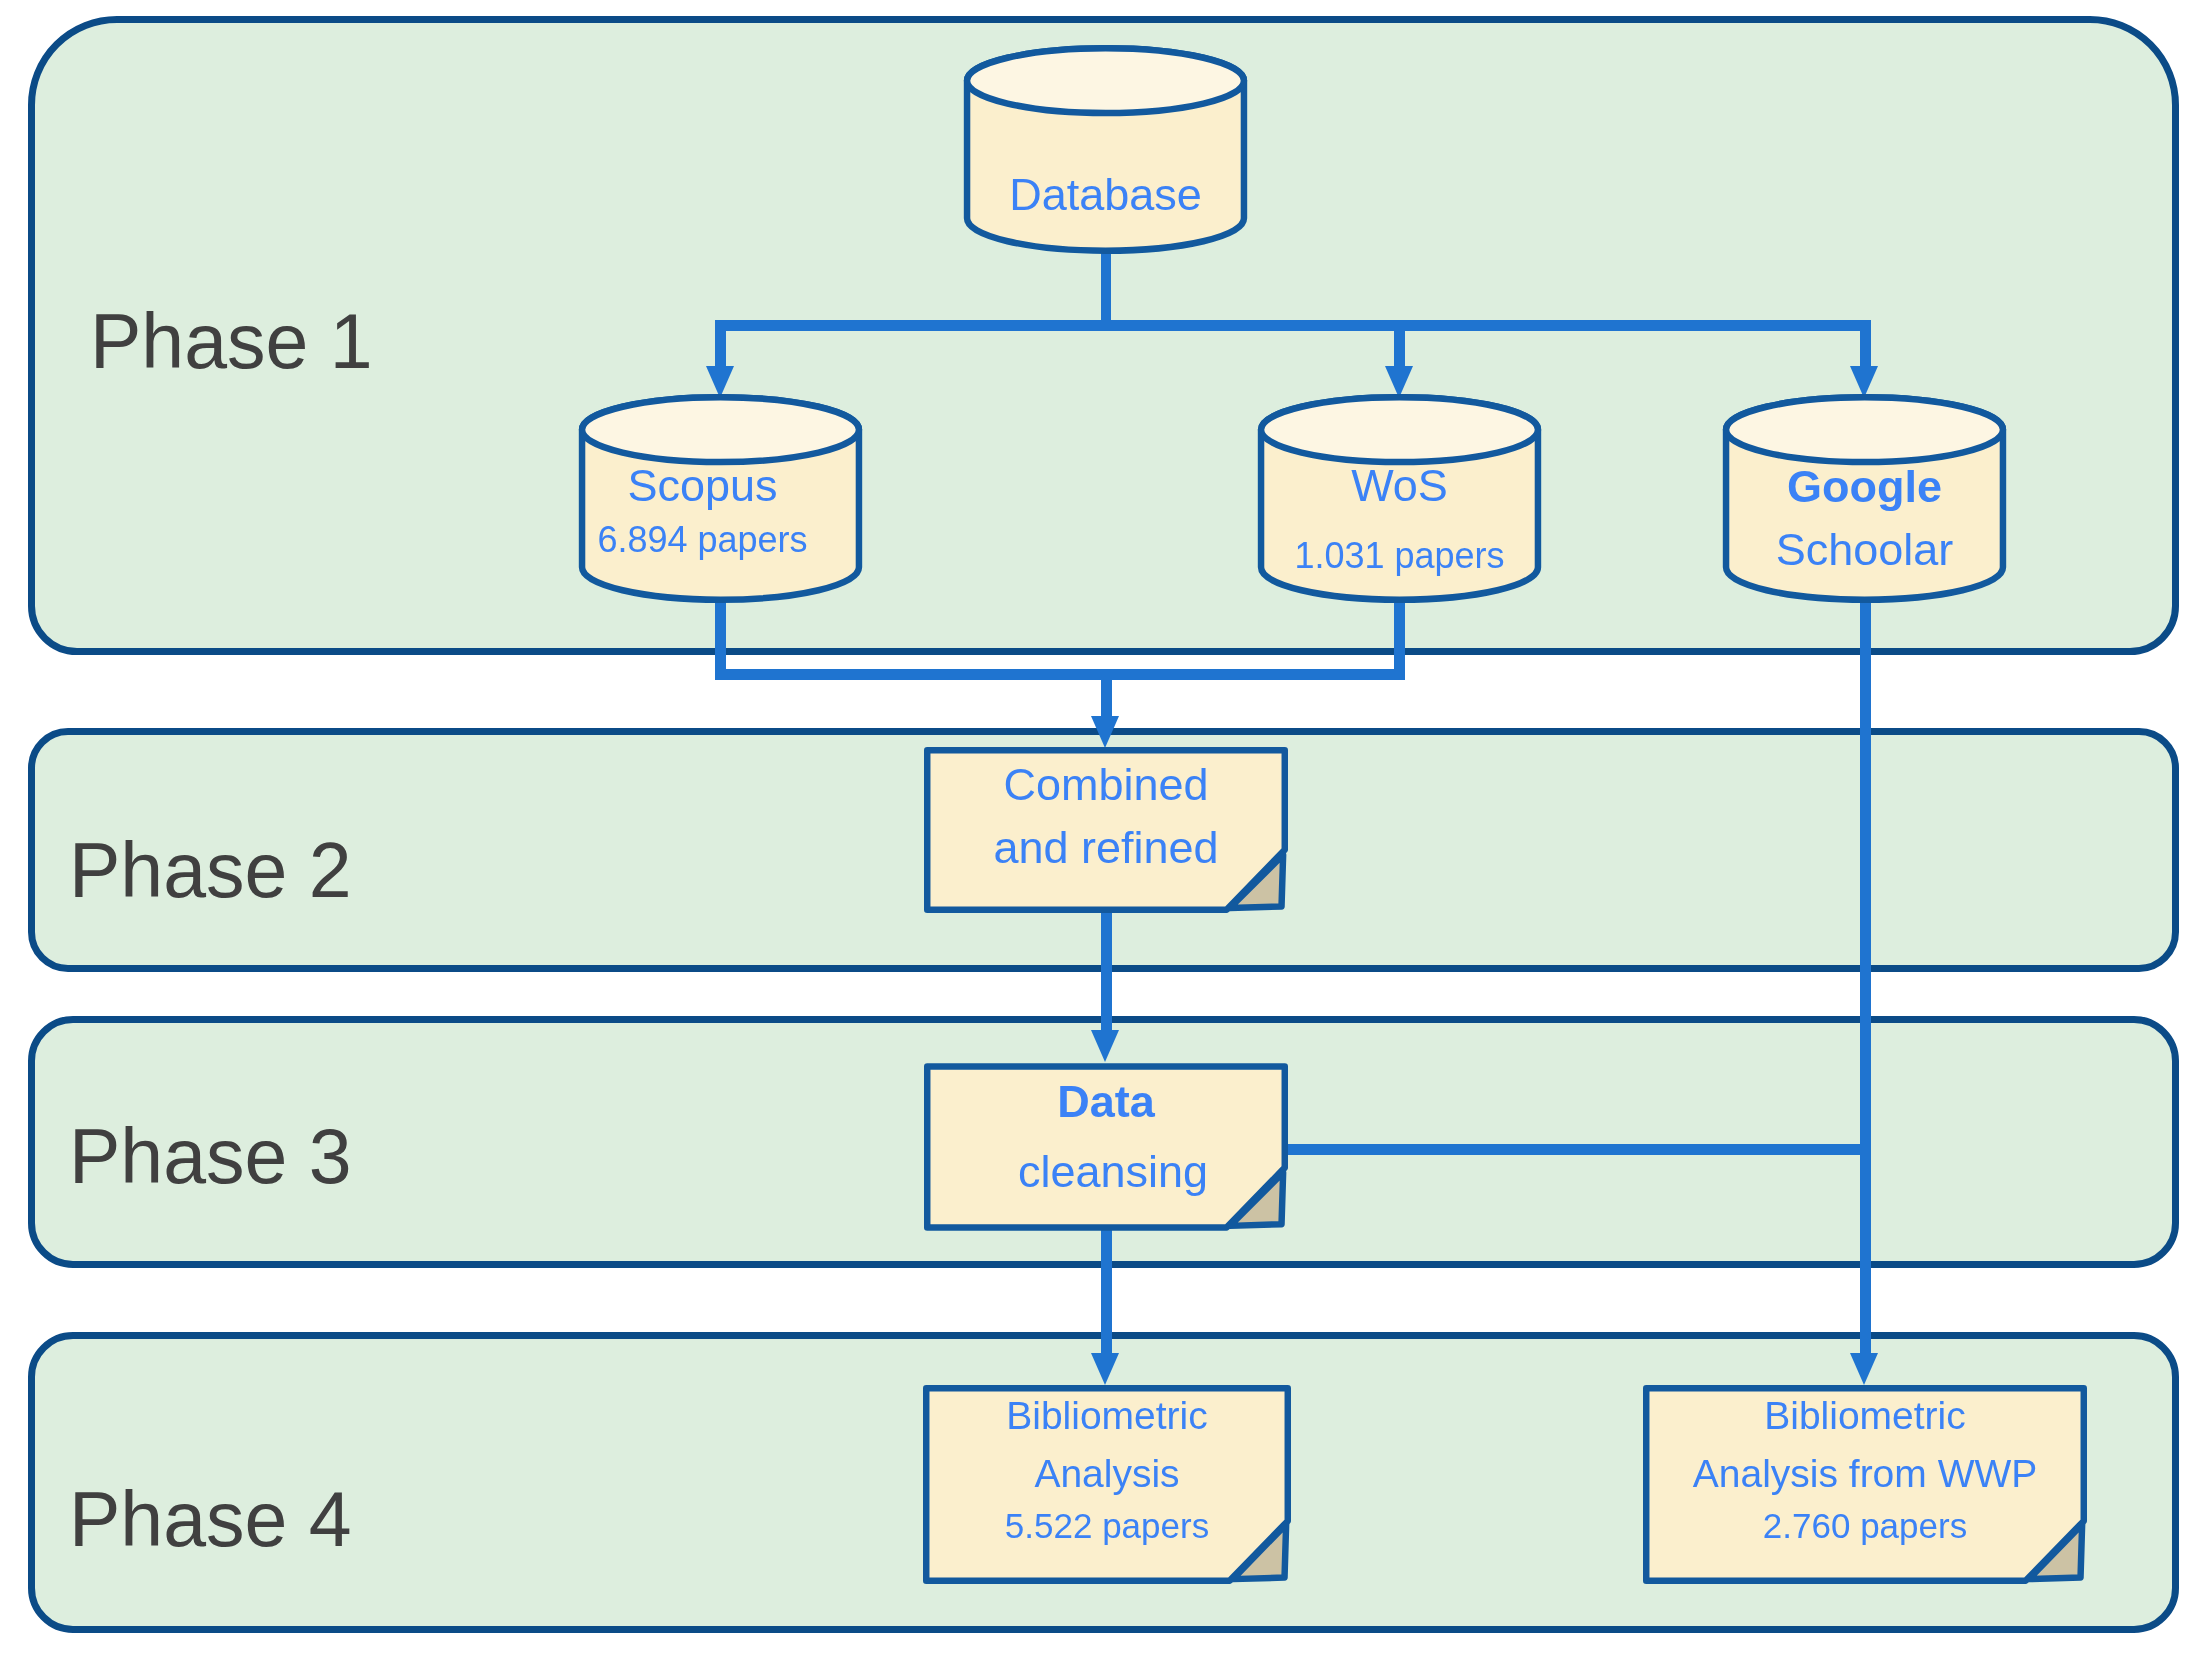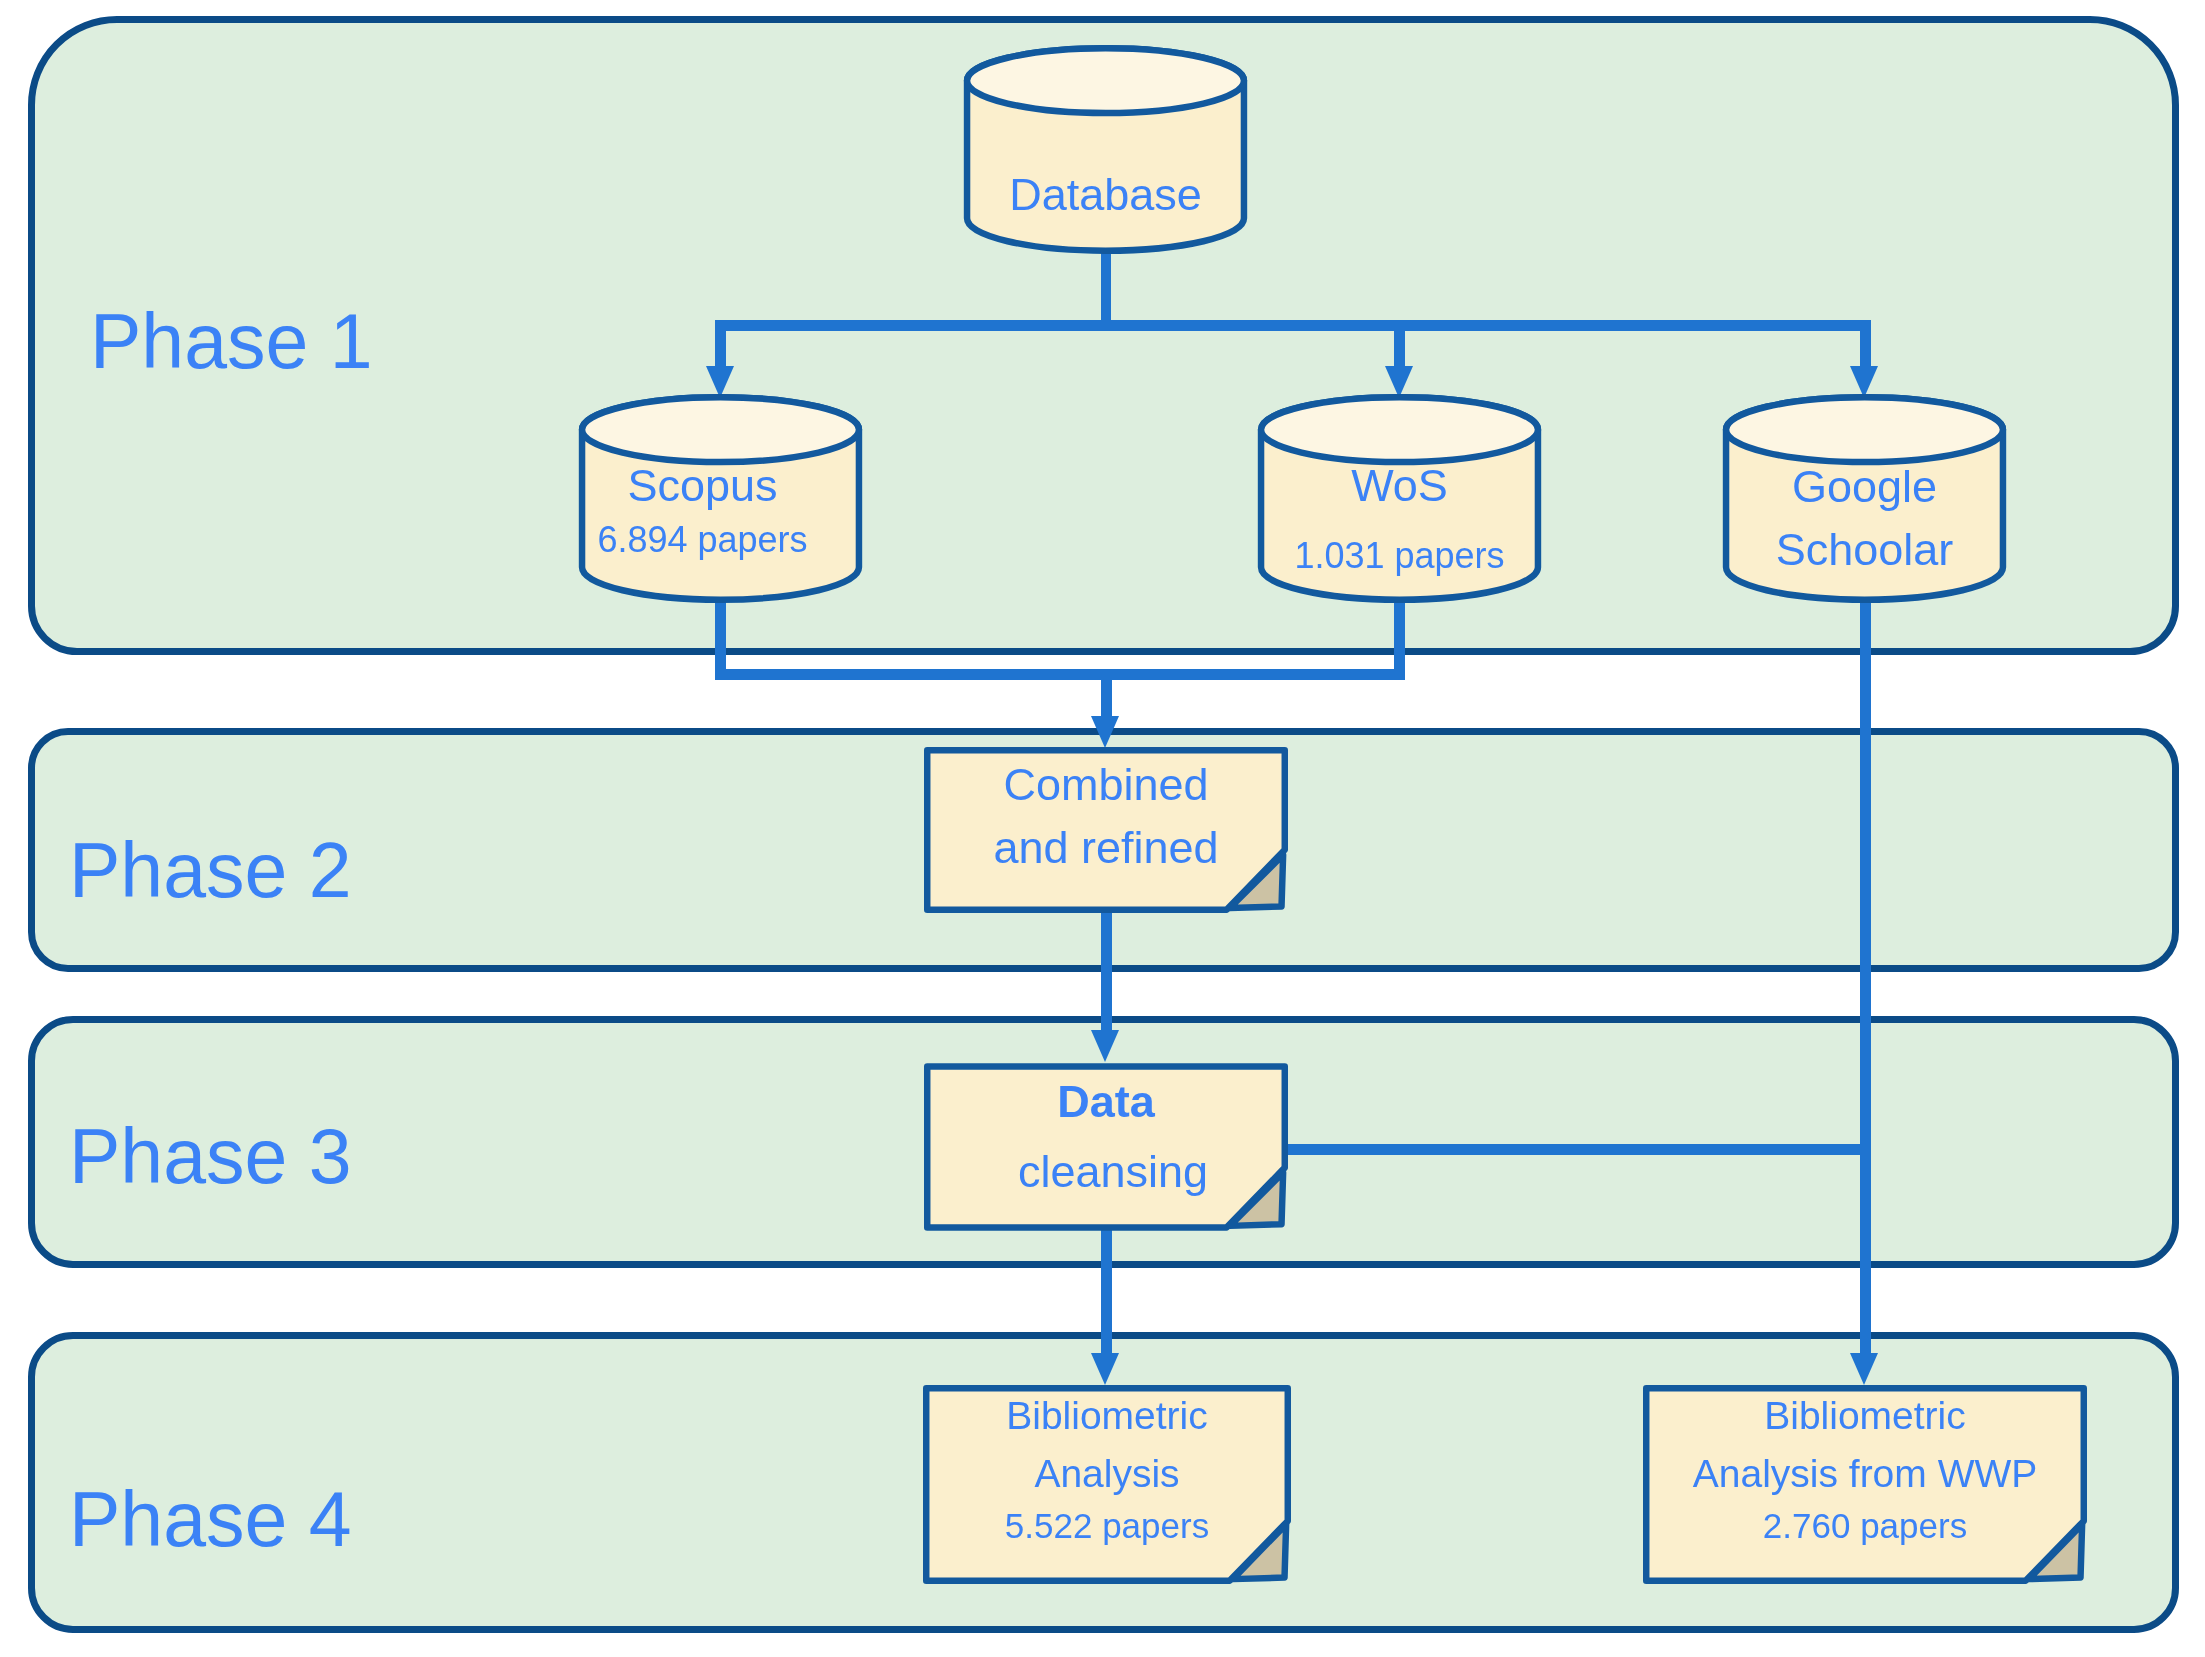--- a/index.html
+++ b/index.html
@@ -5,21 +5,21 @@
   html,body{margin:0;padding:0;background:#ffffff;}
   .canvas{
     position:relative;width:2205px;height:1657px;background:#ffffff;
     font-family:"Liberation Sans", sans-serif;color:#000;overflow:hidden;
   }
   .band{
     position:absolute;background:#DDEEDE;border:7.3px solid #0B4B87;
     box-sizing:border-box;z-index:1;
   }
   .phase-label{
-    position:absolute;font-size:77px;line-height:1;color:#3b82f6;z-index:2;white-space:nowrap;
+    position:absolute;font-size:77px;line-height:1;color:#404040;z-index:2;white-space:nowrap;
   }
   .conn{position:absolute;background:#1F74D0;z-index:3;}
   .arrow-down{
     position:absolute;width:0;height:0;z-index:3;
     border-left:14.6px solid transparent;border-right:14.6px solid transparent;
     border-top:32px solid #1F74D0;
   }
   .node{position:absolute;z-index:4;}
   .node svg{position:absolute;left:0;top:0;}
   .txt{
@@ -95,21 +95,21 @@
     </svg>
     <div class="txt" style="top:69px;font-size:45px;">WoS</div>
     <div class="txt" style="top:128px;font-size:36px;margin-top:16px;">1.031 papers</div>
   </div>
 
   <div class="node" style="left:1722px;top:394px;width:285px;height:209px;">
     <svg width="285" height="209" viewBox="0 0 352 258">
       <path d="M5,44 L5,214 A171,40 0 0 0 347,214 L347,44 A171,40 0 0 0 5,44 Z" fill="#FBEFCD" stroke="#12599E" stroke-width="8"></path>
       <ellipse cx="176" cy="44" rx="171" ry="40" fill="#FDF6E3" stroke="#12599E" stroke-width="8"></ellipse>
     </svg>
-    <div class="txt" style="top:70px;font-size:45px;">Google</div>
+    <div class="txt" style="top:70px;font-size:45px;font-weight:bold;">Google</div>
     <div class="txt" style="top:133px;font-size:45px;">Schoolar</div>
   </div>
 
   <div class="node" style="left:924px;top:747px;width:364px;height:166px;">
     <svg width="364" height="166" viewBox="0 0 450 205">
       <path d="M4,4 H446 V127 L374,201 H4 Z" fill="#FBEFCD" stroke="#12599E" stroke-width="8" stroke-linejoin="round"></path>
       <path d="M378,199 L444,133 L442,197 Z" fill="#CCC2A4" stroke="#12599E" stroke-width="8" stroke-linejoin="round"></path>
     </svg>
     <div class="txt" style="top:14.6px;font-size:45px;">Combined</div>
     <div class="txt" style="top:78px;font-size:45px;">and refined</div>

